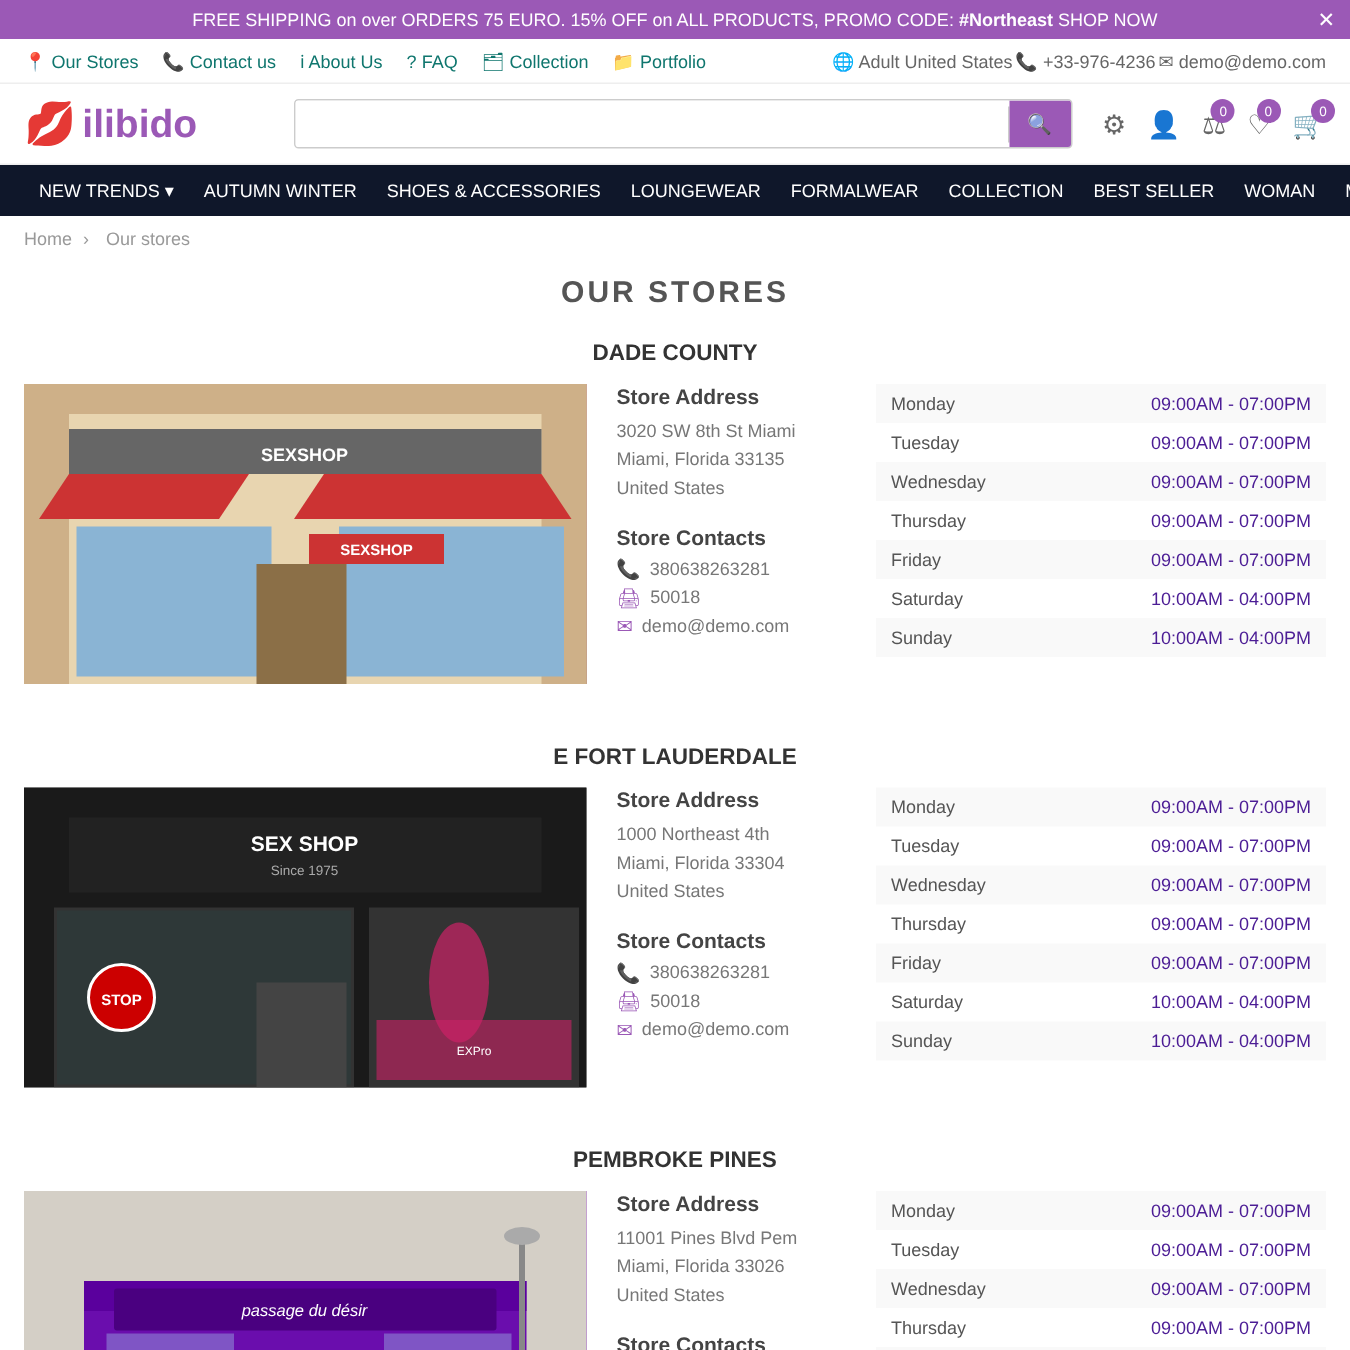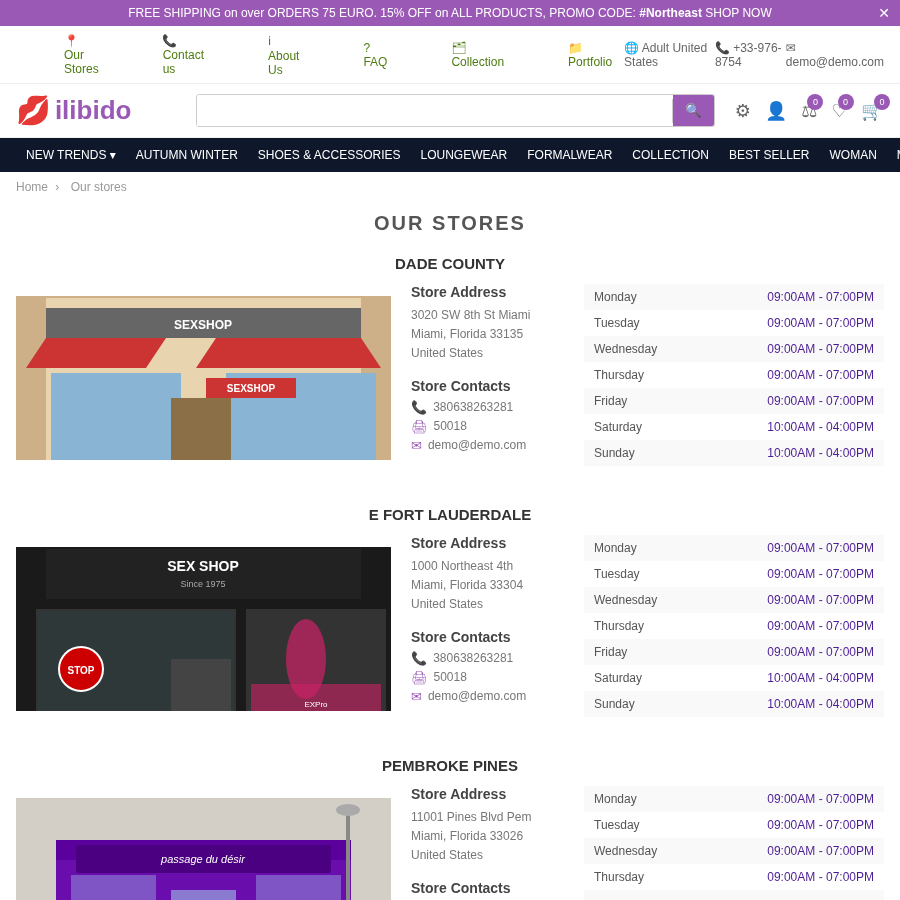--- a/index.html
+++ b/index.html
@@ -29,21 +29,21 @@
       justify-content: space-between;
       align-items: center;
       padding: 6px 16px;
       background: #fff;
       border-bottom: 1px solid #eee;
       font-size: 12px;
       color: #666;
     }
     .top-bar-left { display: flex; gap: 16px; align-items: center; }
     .top-bar-right { display: flex; gap: 2px; align-items: center; margin-left: 12px; }
-    .top-bar a { color: #4d7c0f; text-decoration: none; margin-left: 48px; }
+    .top-bar a { color: #0f766e; text-decoration: none; }
 
     
     .header {
       display: flex;
       align-items: center;
       padding: 10px 16px;
       background: #fff;
       border-bottom: 1px solid #eee;
     }
     .logo {
@@ -167,25 +167,24 @@
       margin-bottom: 12px;
       text-align: center;
     }
     .store-content {
       display: flex;
       gap: 0;
     }
     .store-image {
       width: 375px;
       min-width: 375px;
-      height: 164px;
+      height: 200px;
       background: #ccc;
       overflow: hidden;
       position: relative;
-      margin-top: 12px;
     }
     
     .store-img-1 {
       background: linear-gradient(135deg, #e8d5b0 0%, #c8a97a 30%, #a0522d 60%, #8b4513 100%);
     }
     .store-img-2 {
       background: linear-gradient(135deg, #2c2c2c 0%, #444 40%, #1a1a1a 70%, #333 100%);
     }
     .store-img-3 {
       background: linear-gradient(135deg, #6a0dad 0%, #9b59b6 40%, #7a1fa2 70%, #5c0c8a 100%);
@@ -257,21 +256,21 @@
   <div class="top-bar-left">
     <a href="#">📍 Our Stores</a>
     <a href="#">📞 Contact us</a>
     <a href="#">ℹ About Us</a>
     <a href="#">? FAQ</a>
     <a href="#">🗂 Collection</a>
     <a href="#">📁 Portfolio</a>
   </div>
   <div class="top-bar-right">
     <span>🌐 Adult United States</span>
-    <span>📞 +33-976-8754</span>
+    <span>📞 +33-976-4236</span>
     <span>✉ demo@demo.com</span>
   </div>
 </div>
 
 <div class="header">
   <a class="logo" href="#">
     <span class="logo-icon">💋</span>
     <span>ilibido</span>
   </a>
   <div class="search-bar">

